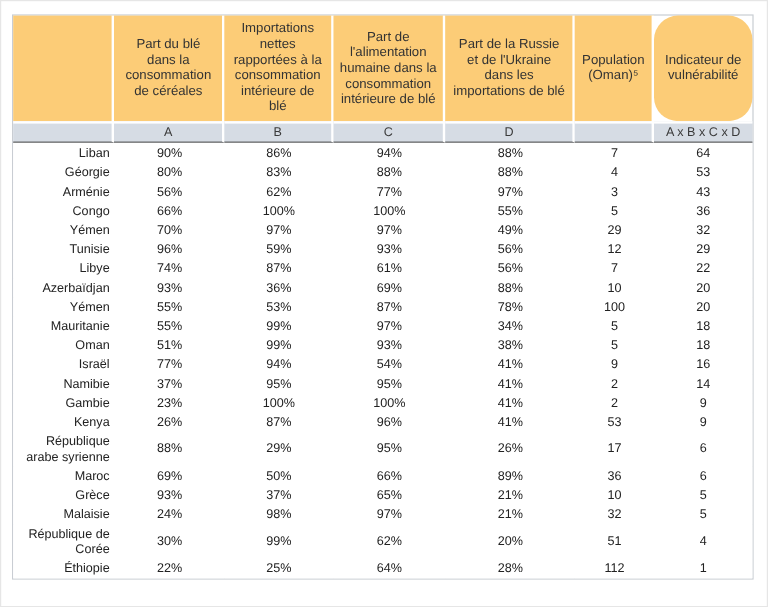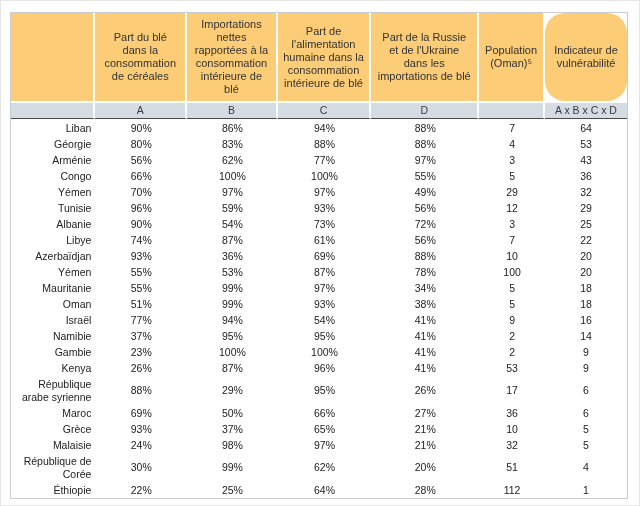--- a/index.html
+++ b/index.html
@@ -167,29 +167,20 @@
       <tr>
         <td class="country-cell">Tunisie</td>
         <td class="value-cell">96%</td>
         <td class="value-cell">59%</td>
         <td class="value-cell">93%</td>
         <td class="value-cell">56%</td>
         <td class="value-cell">12</td>
         <td class="value-cell">29</td>
       </tr>
       <tr>
-        <td class="country-cell">Albanie</td>
-        <td class="value-cell">90%</td>
-        <td class="value-cell">54%</td>
-        <td class="value-cell">73%</td>
-        <td class="value-cell">72%</td>
-        <td class="value-cell">3</td>
-        <td class="value-cell">25</td>
-      </tr>
-      <tr>
         <td class="country-cell">Libye</td>
         <td class="value-cell">74%</td>
         <td class="value-cell">87%</td>
         <td class="value-cell">61%</td>
         <td class="value-cell">56%</td>
         <td class="value-cell">7</td>
         <td class="value-cell">22</td>
       </tr>
       <tr>
         <td class="country-cell">Azerbaïdjan</td>
@@ -270,21 +261,21 @@
         <td class="value-cell">95%</td>
         <td class="value-cell">26%</td>
         <td class="value-cell">17</td>
         <td class="value-cell">6</td>
       </tr>
       <tr>
         <td class="country-cell">Maroc</td>
         <td class="value-cell">69%</td>
         <td class="value-cell">50%</td>
         <td class="value-cell">66%</td>
-        <td class="value-cell">27%</td>
+        <td class="value-cell">89%</td>
         <td class="value-cell">36</td>
         <td class="value-cell">6</td>
       </tr>
       <tr>
         <td class="country-cell">Grèce</td>
         <td class="value-cell">93%</td>
         <td class="value-cell">37%</td>
         <td class="value-cell">65%</td>
         <td class="value-cell">21%</td>
         <td class="value-cell">10</td>

